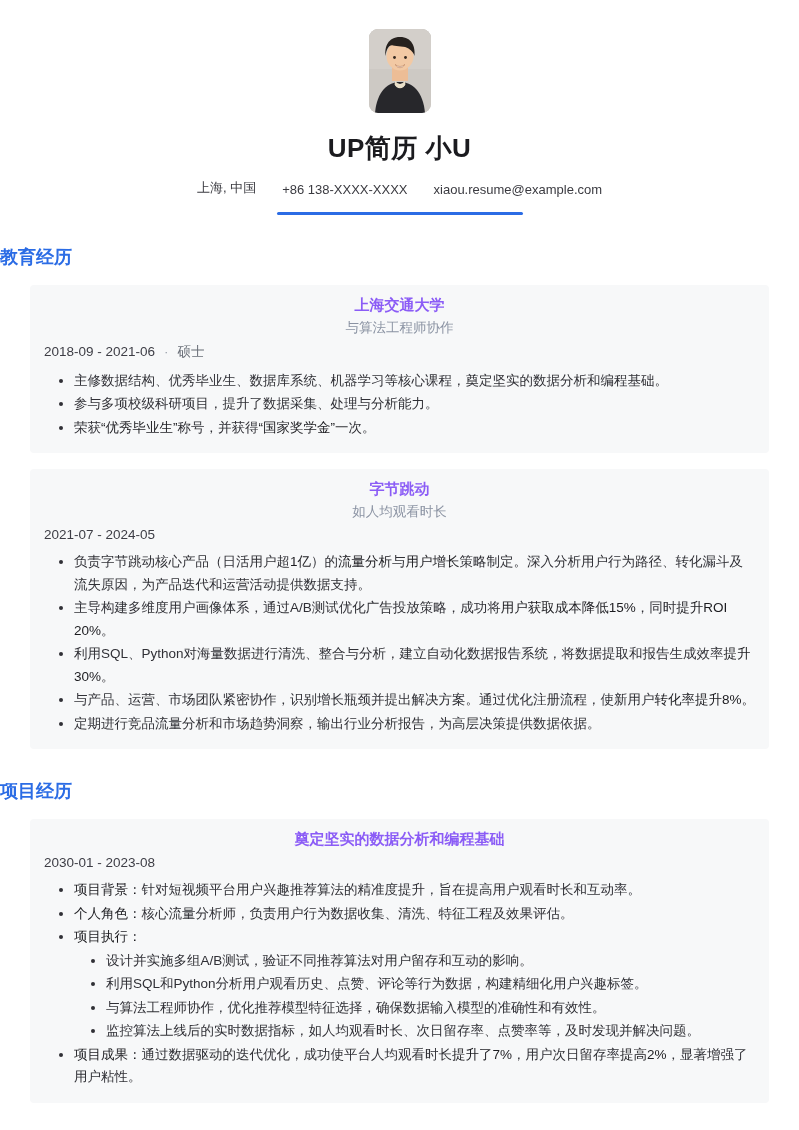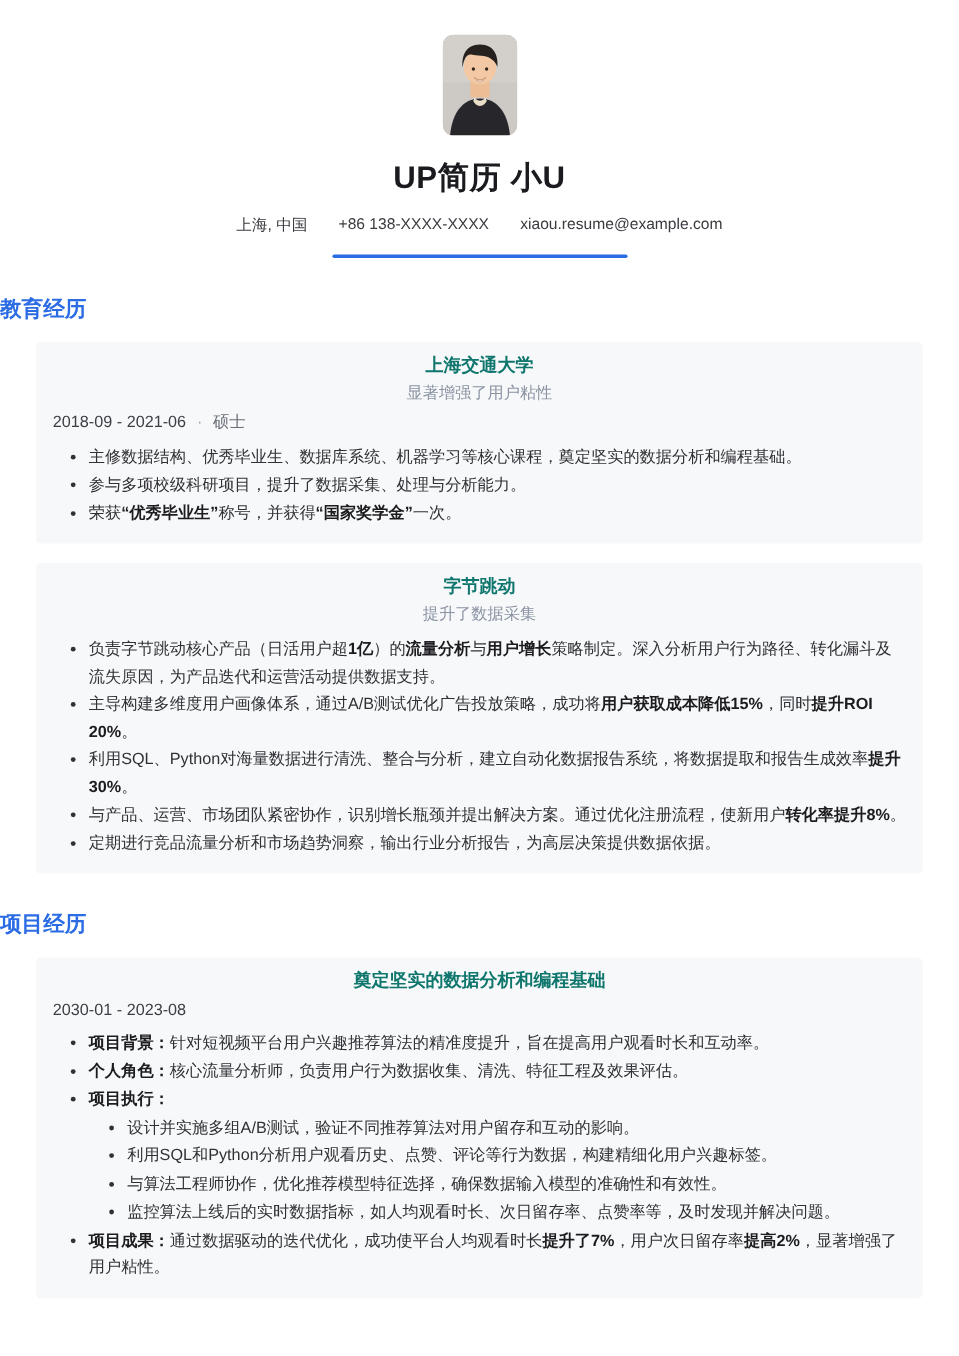--- a/index.html
+++ b/index.html
@@ -9,39 +9,39 @@
     font-family: "Liberation Sans", "DejaVu Sans", sans-serif;
     color: #303036;
   }
   .page { width: 799px; padding-top: 29px; }
 
   
   .photo-wrap { display: flex; justify-content: center; }
   .photo { width: 62px; height: 84px; border-radius: 9px; overflow: hidden; background: #ccc8c3; }
   .photo svg { display: block; width: 62px; height: 84px; }
   .name { margin-top: 18px; text-align: center; font-size: 26px; font-weight: 700; color: #1b1b1f; letter-spacing: 0.5px; }
-  .contact { margin-top: 13px; display: flex; justify-content: center; align-items: flex-start; gap: 26px; font-size: 13px; color: #3a3a40; }
+  .contact { margin-top: 13px; display: flex; justify-content: center; align-items: flex-end; gap: 26px; font-size: 13px; color: #3a3a40; }
   .divider { width: 246px; height: 3px; background: #2b6ce5; margin: 15px auto 0; border-radius: 2px; }
 
   
   .section-title { font-size: 18px; font-weight: 700; color: #2b6ce5; margin-top: 30px; }
   .card {
     margin: 16px 30px 0; background: #f7f8f9; border-radius: 4px;
     padding: 11px 14px 13px;
   }
-  .card-title { text-align: center; font-size: 15px; font-weight: 700; color: #0f766e; line-height: 1.25; }
+  .card-title { text-align: center; font-size: 15px; font-weight: 700; color: #8b5cf6; line-height: 1.25; }
   .card-sub { text-align: center; font-size: 13.5px; color: #8b93a3; margin-top: 4px; }
   .card-date { text-align: left; font-size: 13.5px; color: #3d3d45; margin-top: 6px; }
   .degree-sep { color: #9aa0ab; margin: 0 9px; }
   .degree { color: #6a6f78; }
 
   ul.bullets { margin: 9px 0 0; padding-left: 30px; list-style: disc; }
   ul.bullets li { font-size: 13.5px; color: #303036; line-height: 1.67; margin-bottom: 1px; }
   ul.sub-bullets { margin: 1px 0 0; padding-left: 32px; list-style: disc; }
-  ul.bullets b, ul.sub-bullets b { font-weight: 700; color: #1c1c20; margin-top: 23px; }
+  ul.bullets b, ul.sub-bullets b { font-weight: 400; color: #1c1c20; margin-top: 23px; }
 </style>
 </head>
 <body>
 
 <div class="page">
 
   <div class="photo-wrap">
     <div class="photo">
       <svg viewBox="0 0 62 84">
         <rect width="62" height="84" fill="#cdc9c4"></rect>
@@ -65,34 +65,35 @@
     <span>上海, 中国</span>
     <span>+86 138-XXXX-XXXX</span>
     <span>xiaou.resume@example.com</span>
   </div>
 
   <div class="divider"></div>
 
   <h2 class="section-title">教育经历</h2>
   <section class="card">
     <div class="card-title">上海交通大学</div>
-    <div class="card-sub">显著增强了用户粘性</div>
+    <div class="card-sub">与算法工程师协作</div>
     <div class="card-date">
       <span>2018-09 - 2021-06</span><span class="degree-sep">·</span><span class="degree">硕士</span>
     </div>
     <ul class="bullets">
       <li>主修数据结构、优秀毕业生、数据库系统、机器学习等核心课程，奠定坚实的数据分析和编程基础。</li>
       <li>参与多项校级科研项目，提升了数据采集、处理与分析能力。</li>
       <li>荣获<b>“优秀毕业生”</b>称号，并获得<b>“国家奖学金”</b>一次。</li>
     </ul>
   </section>
 
   <section class="card">
     <div class="card-title">字节跳动</div>
-    <div class="card-sub">提升了数据采集</div>
+    <div class="card-sub">如人均观看时长</div>
+    <div class="card-date">2021-07 - 2024-05</div>
     <ul class="bullets">
       <li>负责字节跳动核心产品（日活用户超<b>1亿</b>）的<b>流量分析</b>与<b>用户增长</b>策略制定。深入分析用户行为路径、转化漏斗及流失原因，为产品迭代和运营活动提供数据支持。</li>
       <li>主导构建多维度用户画像体系，通过A/B测试优化广告投放策略，成功将<b>用户获取成本降低15%</b>，同时<b>提升ROI 20%</b>。</li>
       <li>利用SQL、Python对海量数据进行清洗、整合与分析，建立自动化数据报告系统，将数据提取和报告生成效率<b>提升30%</b>。</li>
       <li>与产品、运营、市场团队紧密协作，识别增长瓶颈并提出解决方案。通过优化注册流程，使新用户<b>转化率提升8%</b>。</li>
       <li>定期进行竞品流量分析和市场趋势洞察，输出行业分析报告，为高层决策提供数据依据。</li>
     </ul>
   </section>
 
   <h2 class="section-title">项目经历</h2>

